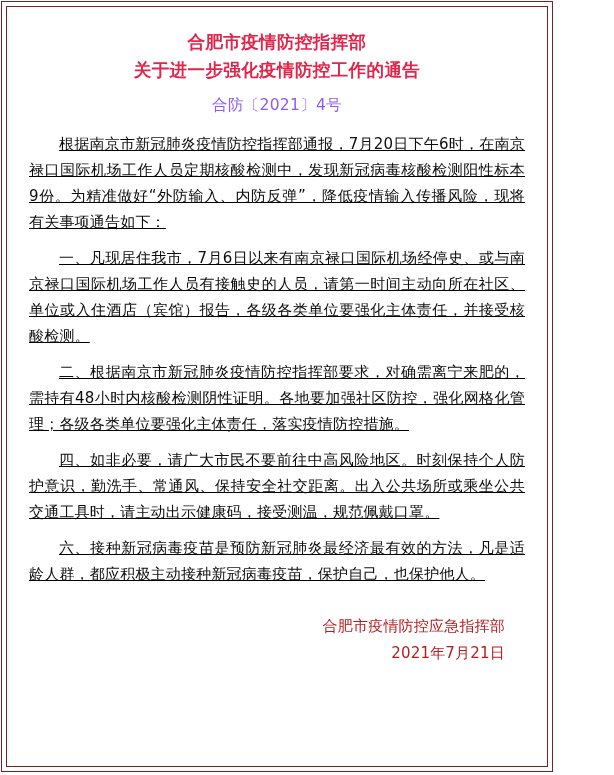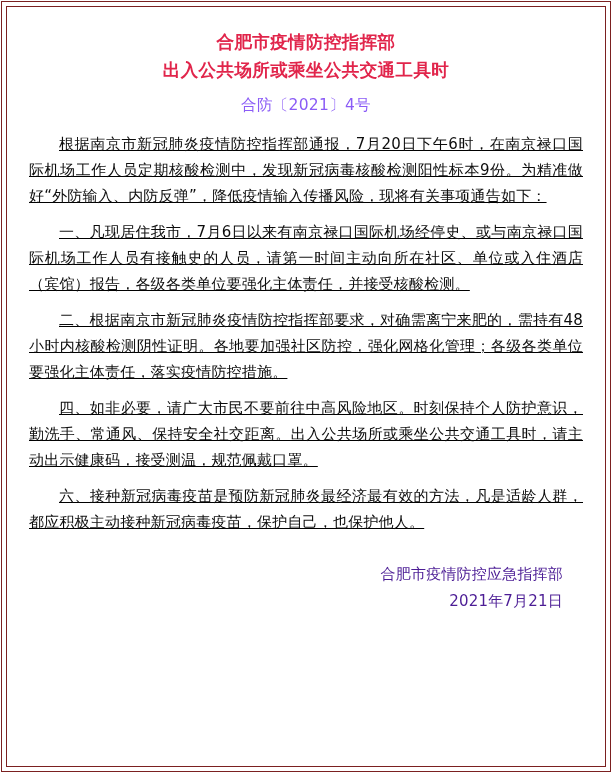--- a/index.html
+++ b/index.html
@@ -12,21 +12,21 @@
     height: 775px;
     font-family: "DejaVu Sans", "Liberation Sans", sans-serif;
     -webkit-font-smoothing: none;
   }
 
   
   #notice-frame {
     position: absolute;
     left: 1px;
     top: 1px;
-    width: 610px;
+    width: 552px;
     height: 771px;
     border: 1px solid #7b2020;
     box-sizing: border-box;
     background: #ffffff;
   }
   #notice-inner-frame {
     position: absolute;
     left: 4px;
     top: 4px;
     right: 4px;
@@ -86,34 +86,34 @@
 
   
   #signature-block {
     margin-top: 26px;
     text-align: right;
     padding-right: 22px;
   }
   .sign-line {
     font-size: 15px;
     line-height: 27px;
-    color: #4c1d95;
+    color: #b91c1c;
     letter-spacing: 0.2px;
   }
 </style>
 </head>
 <body>
 
 <div id="notice-frame">
   <div id="notice-inner-frame">
     <div id="notice-body">
 
       <div id="title-line-1" class="title-line">合肥市疫情防控指挥部</div>
 
-      <div id="title-line-2" class="title-line">出入公共场所或乘坐公共交通工具时</div>
+      <div id="title-line-2" class="title-line">关于进一步强化疫情防控工作的通告</div>
 
       <div id="doc-number">合防〔2021〕4号</div>
 
       <div id="notice-content">
           <p class="para">根据南京市新冠肺炎疫情防控指挥部通报，7月20日下午6时，在南京禄口国际机场工作人员定期核酸检测中，发现新冠病毒核酸检测阳性标本9份。为精准做好“外防输入、内防反弹”，降低疫情输入传播风险，现将有关事项通告如下：</p>
           <p class="para">一、凡现居住我市，7月6日以来有南京禄口国际机场经停史、或与南京禄口国际机场工作人员有接触史的人员，请第一时间主动向所在社区、单位或入住酒店（宾馆）报告，各级各类单位要强化主体责任，并接受核酸检测。</p>
           <p class="para">二、根据南京市新冠肺炎疫情防控指挥部要求，对确需离宁来肥的，需持有48小时内核酸检测阴性证明。各地要加强社区防控，强化网格化管理；各级各类单位要强化主体责任，落实疫情防控措施。</p>
           <p class="para">四、如非必要，请广大市民不要前往中高风险地区。时刻保持个人防护意识，勤洗手、常通风、保持安全社交距离。出入公共场所或乘坐公共交通工具时，请主动出示健康码，接受测温，规范佩戴口罩。</p>
           <p class="para">六、接种新冠病毒疫苗是预防新冠肺炎最经济最有效的方法，凡是适龄人群，都应积极主动接种新冠病毒疫苗，保护自己，也保护他人。</p>
         </div>

